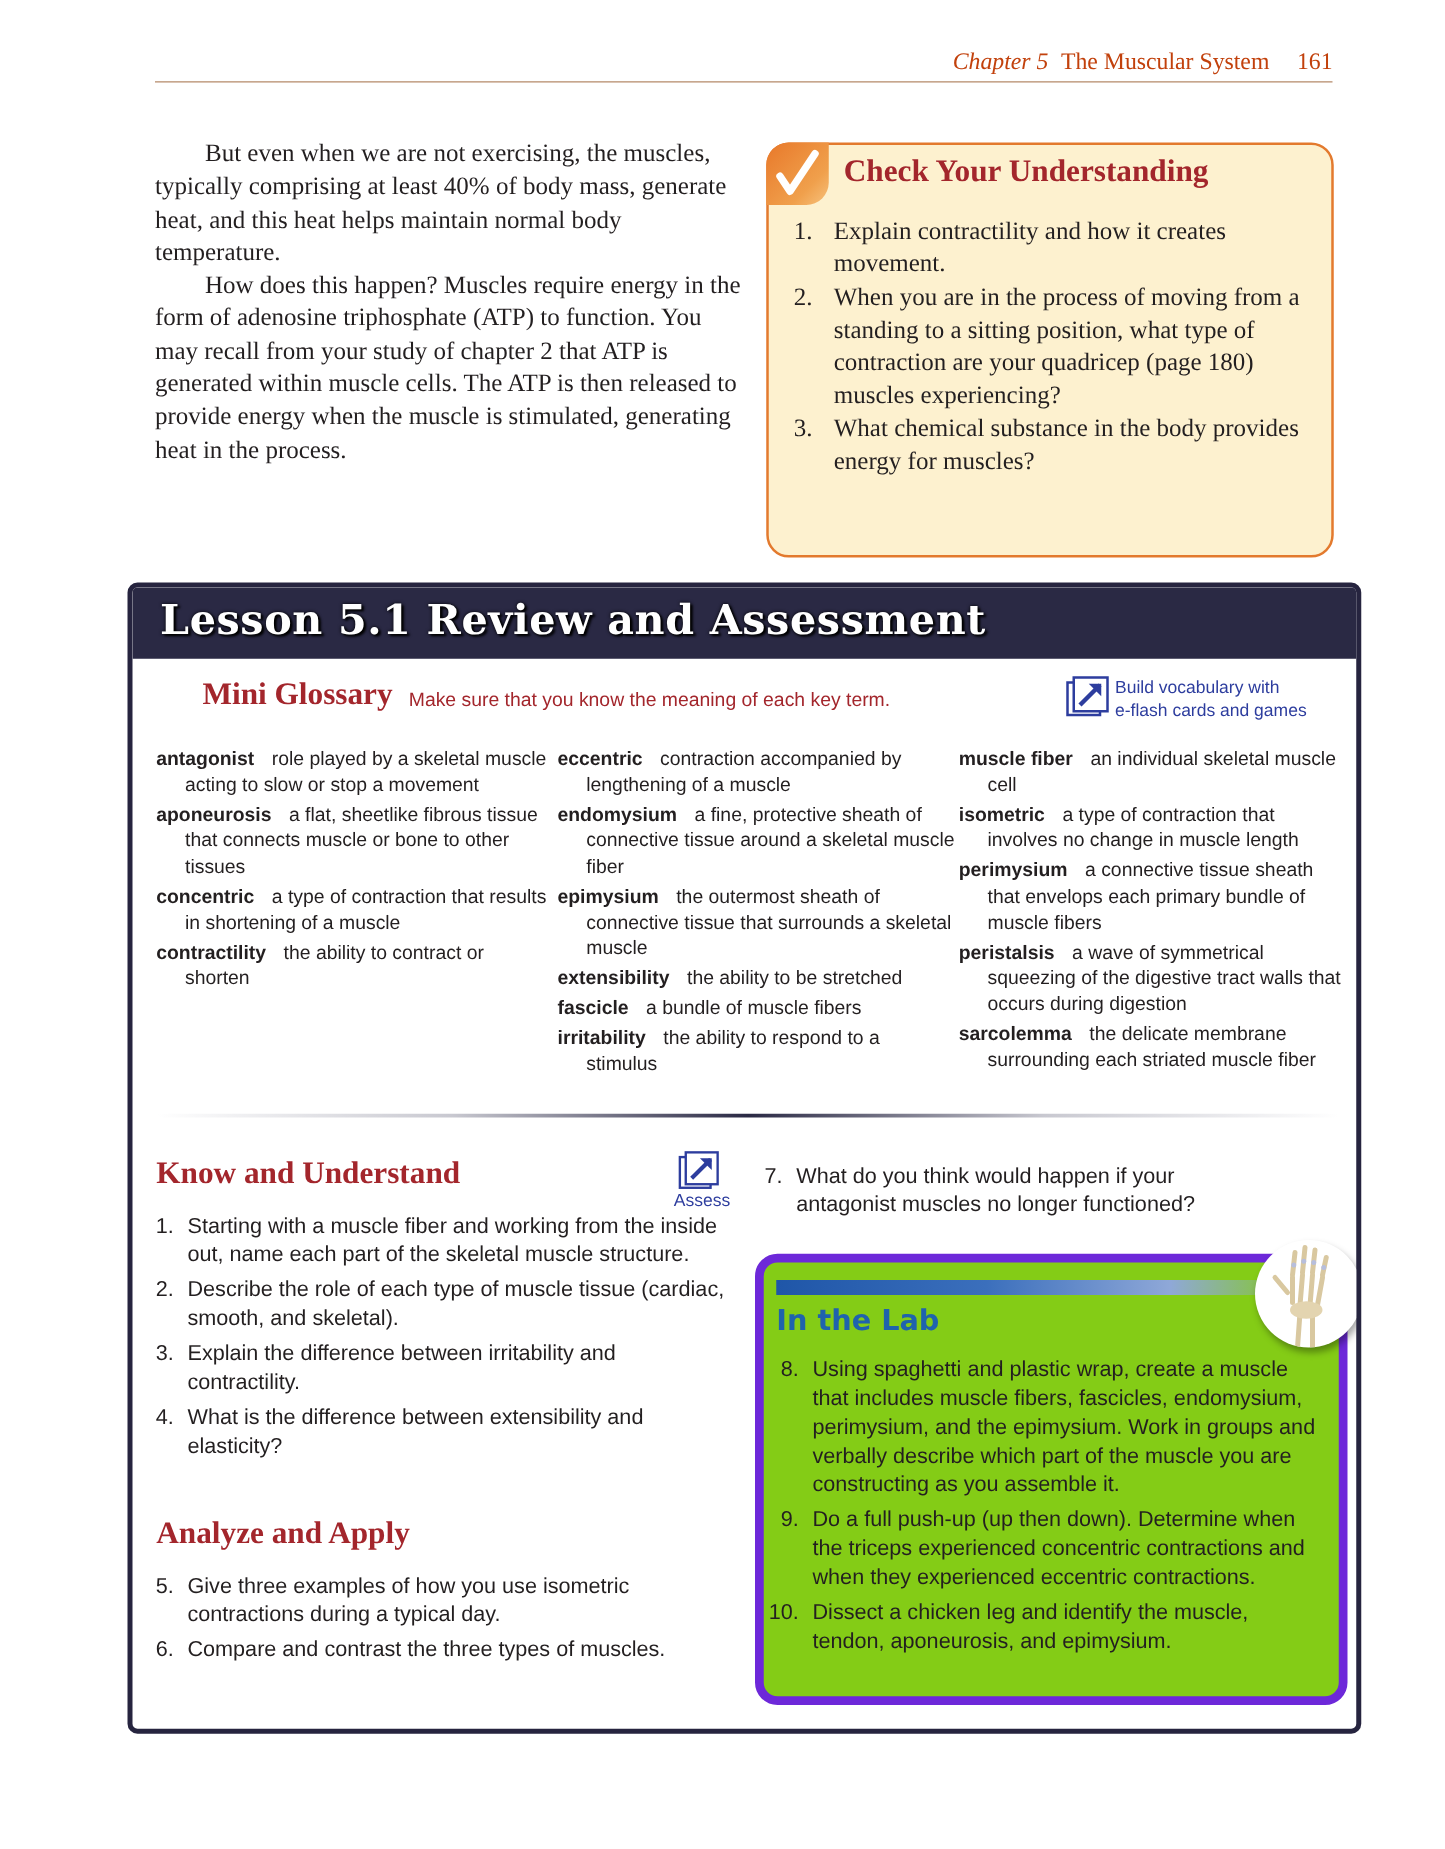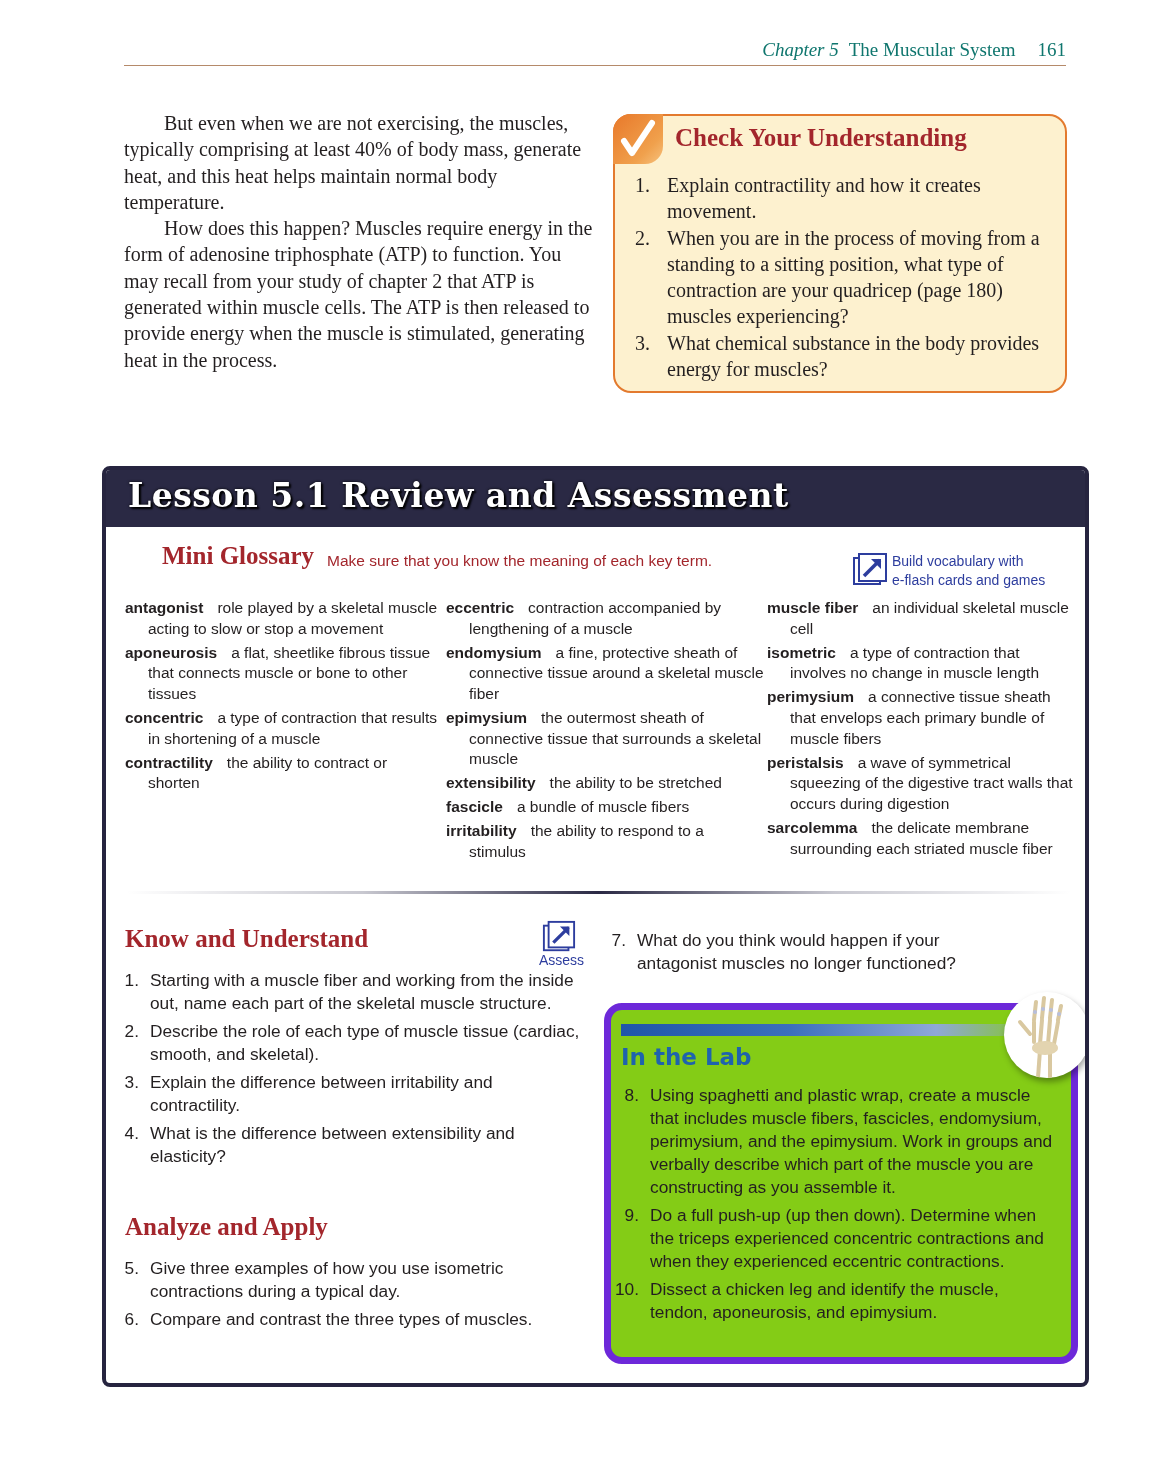--- a/index.html
+++ b/index.html
@@ -1,46 +1,46 @@
 <!DOCTYPE html>
 <html><head>
 <meta charset="utf-8">
 <style>
   * { box-sizing: border-box; margin: 0; padding: 0; }
   html, body { width: 1156px; height: 1479px; background: #ffffff; overflow: hidden; }
   body { position: relative; font-family: "DejaVu Serif", serif; color: #231f20; }
 
   
   .running-head { position: absolute; left: 124px; top: 36px; width: 942px; height: 30px; border-bottom: 1px solid #b58a6a; }
-  .running-head .rh-text { position: absolute; right: 0; top: 3px; font-family: "Liberation Serif", serif; font-size: 19px; color: #0f766e; white-space: nowrap; }
+  .running-head .rh-text { position: absolute; right: 0; top: 3px; font-family: "Liberation Serif", serif; font-size: 19px; color: #c2410c; white-space: nowrap; }
   .rh-chapter { font-style: italic; }
   .rh-title { margin-left: 10px; }
   .rh-page { margin-left: 22px; }
 
   
   .body-col { position: absolute; left: 124px; top: 110px; width: 470px; font-family: "Liberation Serif", serif; font-size: 20px; line-height: 26.3px; color: #231f20; }
   .body-col p { text-indent: 40px; }
 
   
-  .cyu { position: absolute; left: 613px; top: 114px; width: 454px; height: 279px; background: #fdf1cf; border: 2px solid #e37a2e; border-radius: 18px; }
+  .cyu { position: absolute; left: 613px; top: 114px; width: 454px; height: 332px; background: #fdf1cf; border: 2px solid #e37a2e; border-radius: 18px; }
   .cyu-check { position: absolute; left: -2px; top: -2px; width: 50px; height: 50px; background: linear-gradient(135deg, #e8782a 0%, #f0a04c 70%, #f7c27d 100%); border-radius: 18px 0 18px 0; display:flex; align-items:center; justify-content:center; }
   .cyu-check svg { width: 36px; height: 40px; }
   .cyu-title { position: absolute; left: 60px; top: 8px; font-family: "Liberation Serif", serif; font-weight: bold; font-size: 25px; color: #a3262c; }
   .cyu-list { position: absolute; left: 20px; top: 56px; width: 420px; list-style: none; font-family: "Liberation Serif", serif; font-size: 20px; line-height: 26.3px; }
   .cyu-list li { display: flex; }
   .cyu-list .num { width: 32px; flex: none; }
 
   
   .review { position: absolute; left: 102px; top: 466px; width: 987px; height: 921px; border: 4px solid #26243f; border-radius: 8px; background: #ffffff; overflow: hidden; }
   .review-header { position: absolute; left: 0; top: 0; width: 100%; height: 57px; background: #2a2944; }
   .review-title { position: absolute; left: 22px; top: 6px; font-family: "DejaVu Serif", serif; font-weight: bold; font-size: 33px; color: #ffffff; letter-spacing: 0.5px; text-shadow: 0 0 3px #000, 2px 2px 2px #000; white-space: nowrap; }
 
   .mg-title { position: absolute; left: 20px; top: 72px; font-family: "Liberation Serif", serif; font-weight: bold; font-size: 25px; color: #a3262c; margin-left: 36px; }
   .mg-sub { position: absolute; left: 221px; top: 82px; font-family: "Liberation Sans", sans-serif; font-size: 15.5px; color: #a3262c; }
-  .eflash { position: absolute; left: 746px; top: 82px; display: flex; align-items: flex-start; }
+  .eflash { position: absolute; left: 746px; top: 70px; display: flex; align-items: flex-start; }
   .eflash svg { width: 36px; height: 36px; margin-right: 4px; }
   .eflash-text { font-family: "Liberation Sans", sans-serif; font-size: 14px; line-height: 19px; color: #2d3d9e; }
 
   .gloss-col { position: absolute; top: 128px; width: 318px; font-family: "Liberation Sans", sans-serif; font-size: 15.5px; line-height: 20.6px; color: #231f20; }
   .gloss-col .entry { padding-left: 23px; text-indent: -23px; margin-bottom: 3.5px; }
   .gloss-col .term { font-weight: bold; margin-right: 14px; }
 
   .divider { position: absolute; left: 20px; top: 421px; width: 945px; height: 3px; background: linear-gradient(90deg, rgba(255,255,255,0) 0%, #c8c8d0 25%, #2a2944 50%, #c8c8d0 75%, rgba(255,255,255,0) 100%); }
 
   .sec-title { position: absolute; font-family: "Liberation Serif", serif; font-weight: bold; font-size: 25px; color: #a3262c; }

